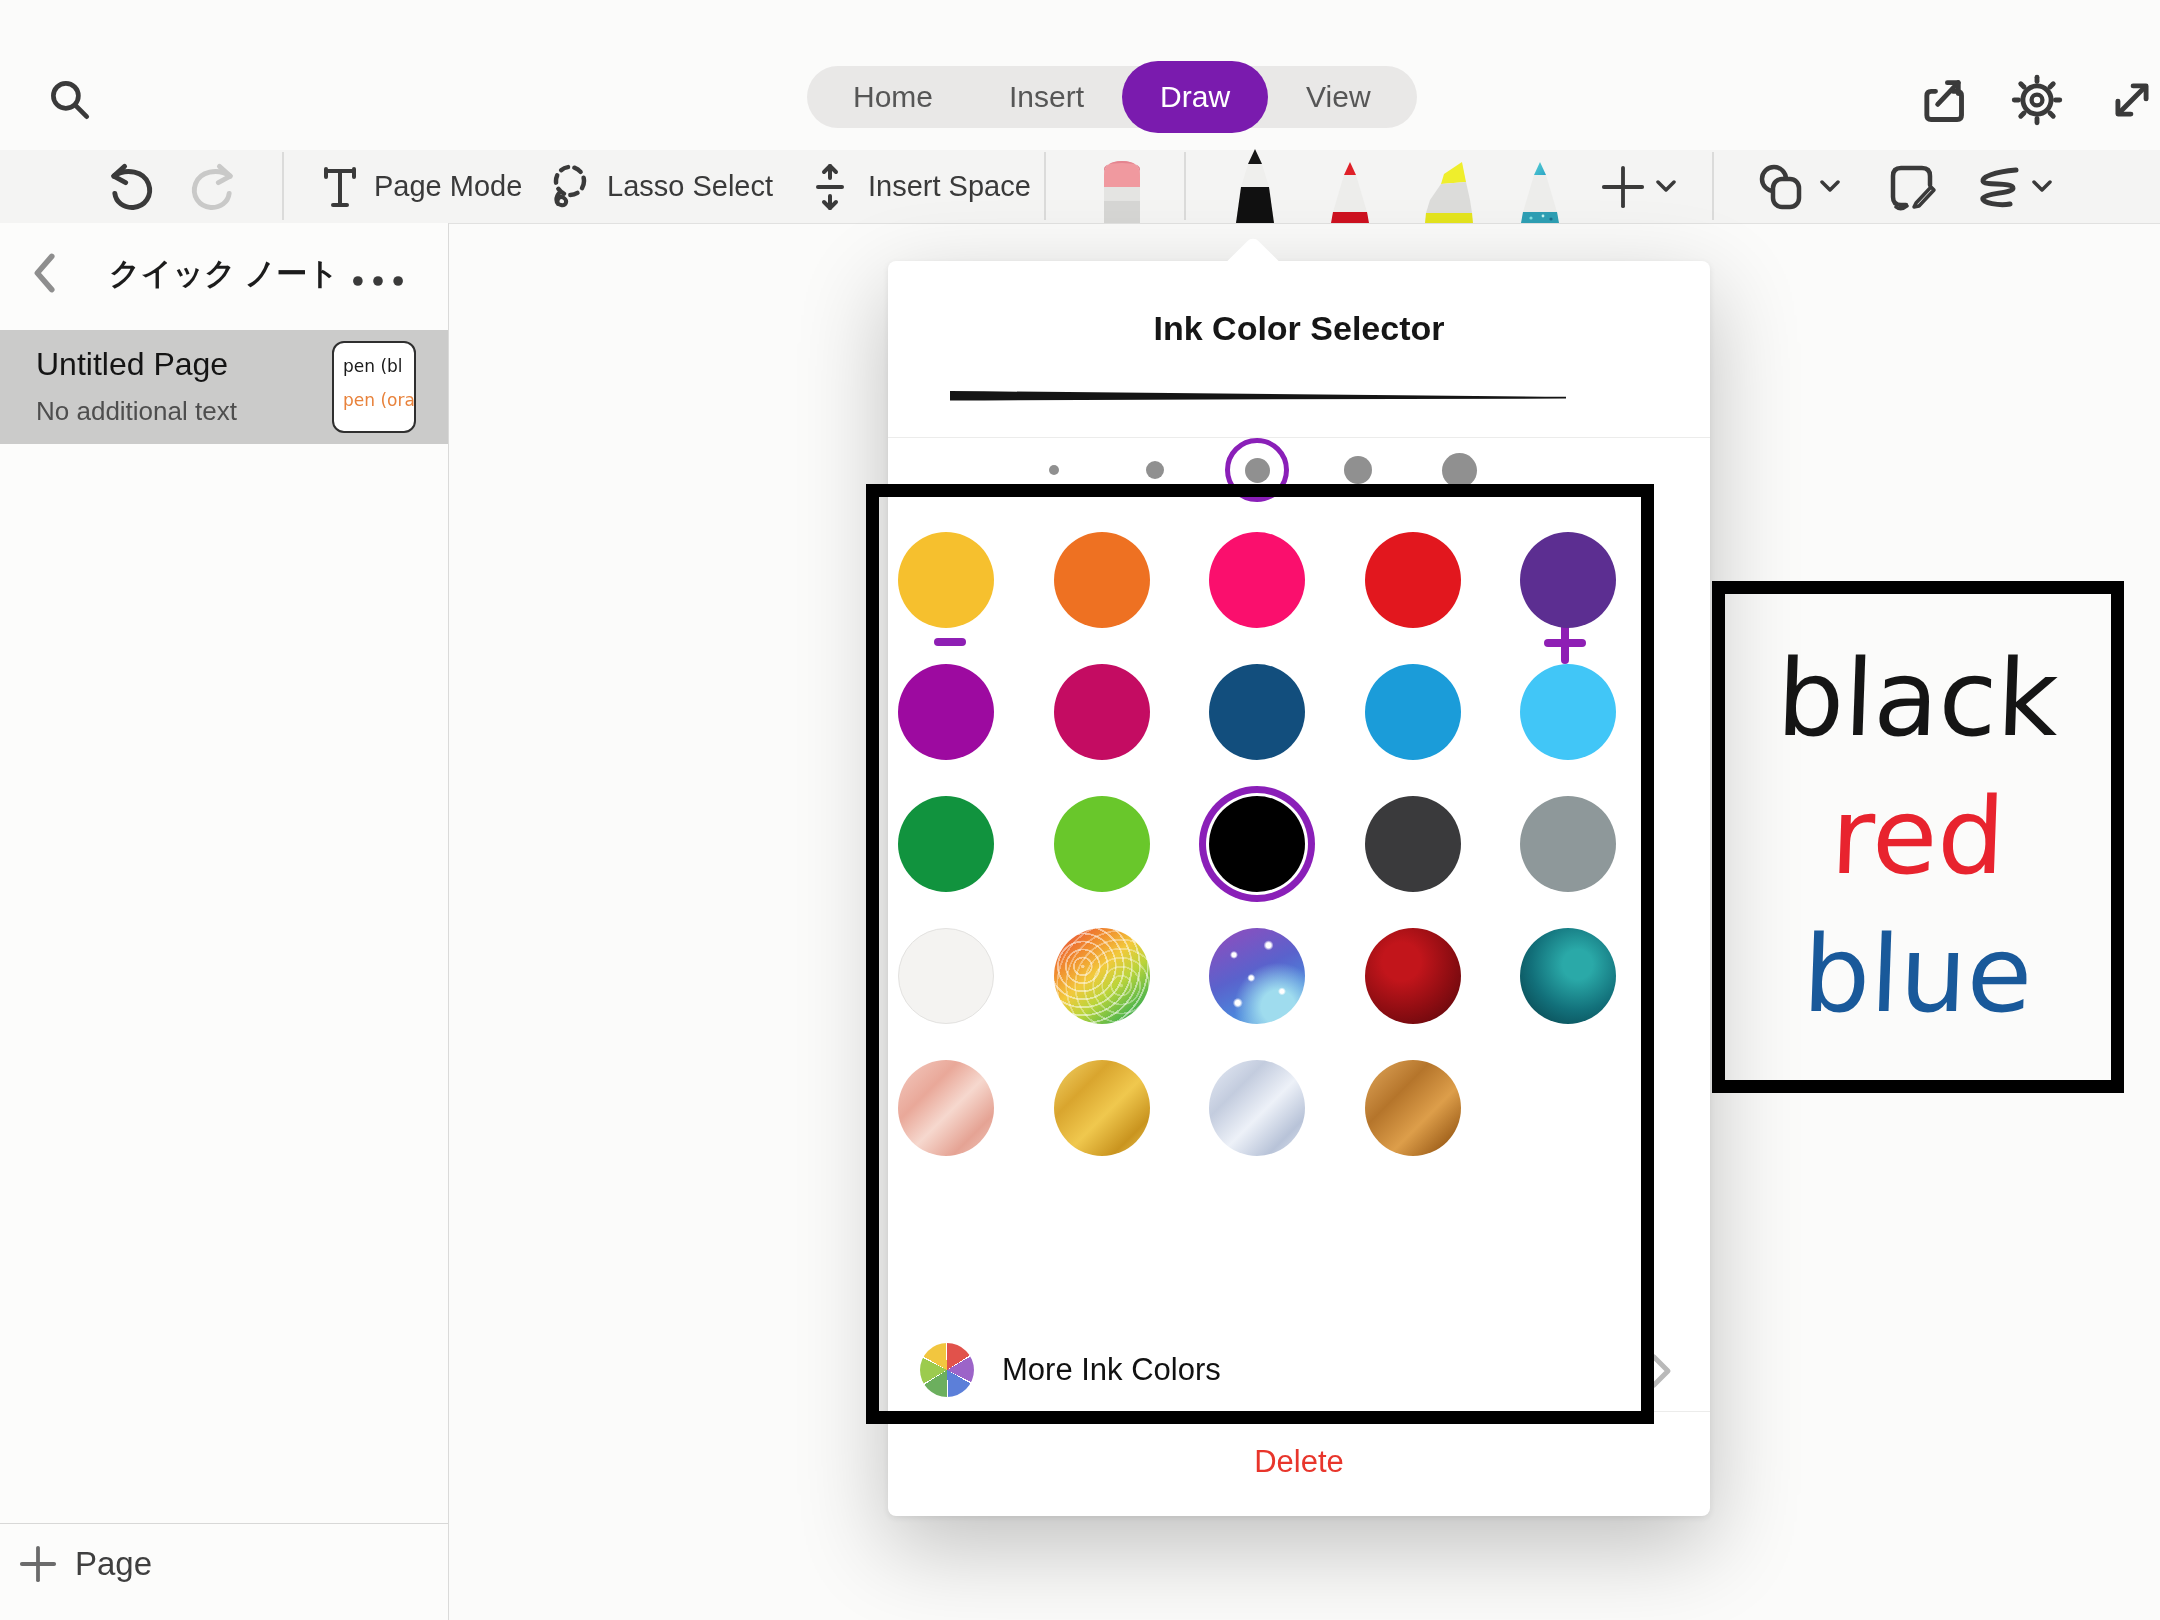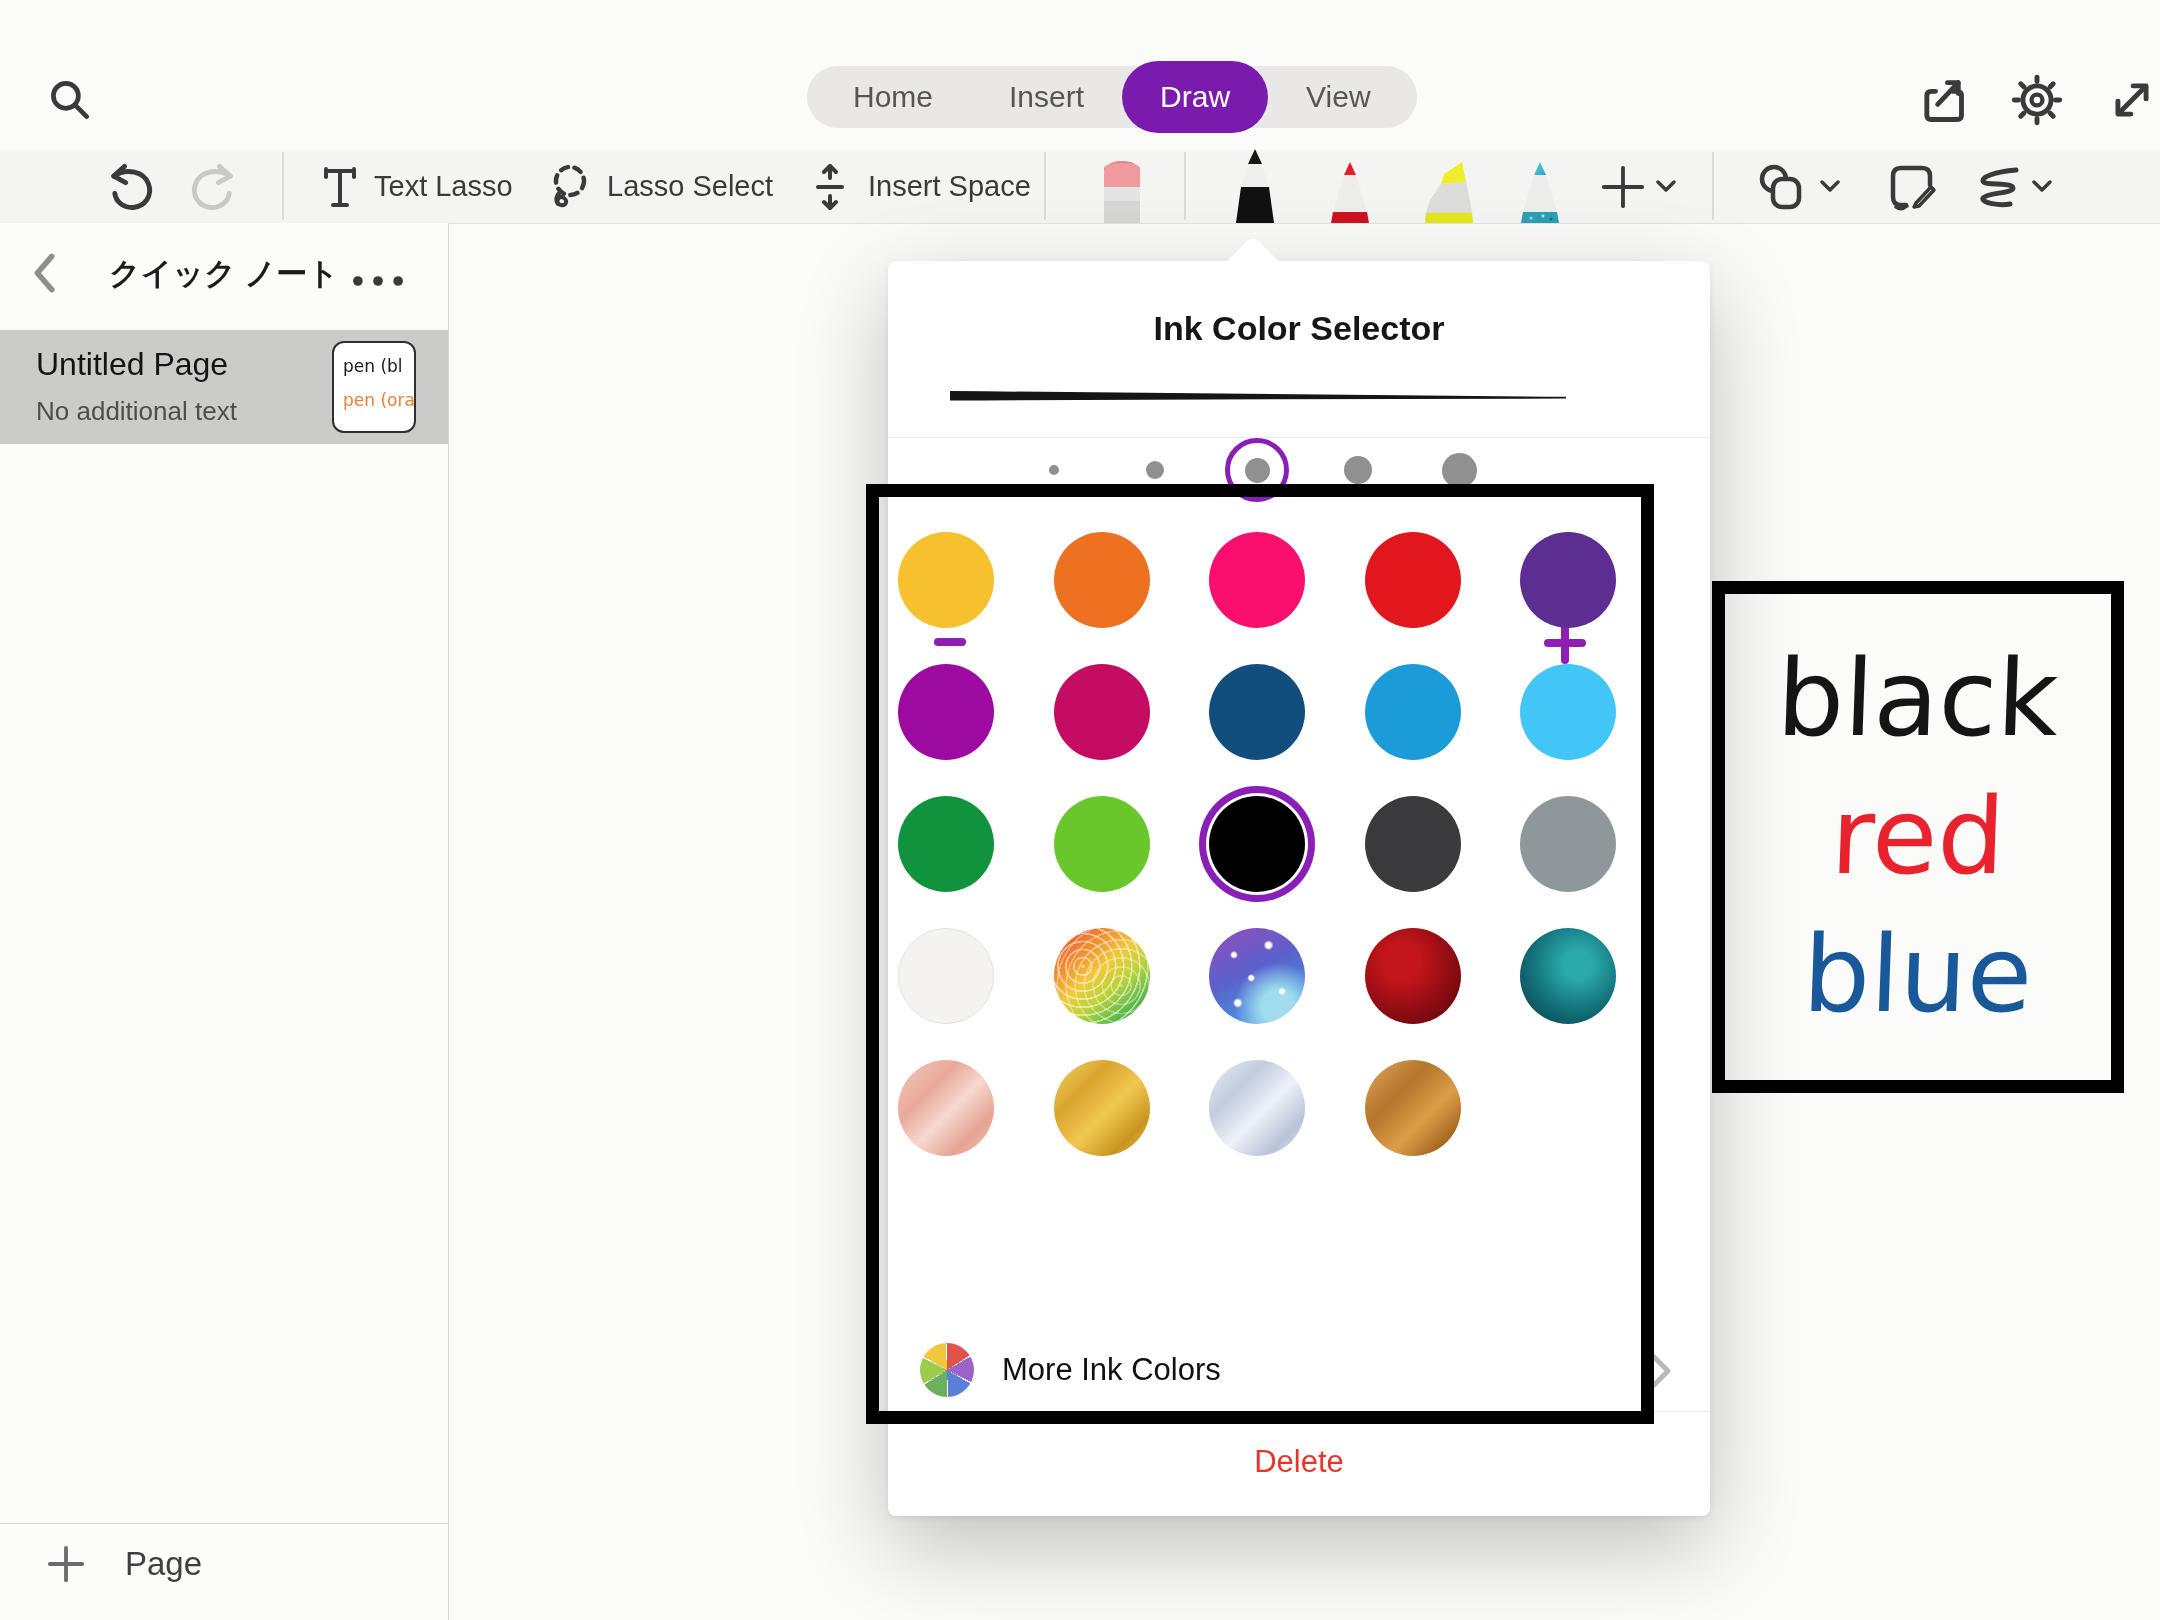--- a/index.html
+++ b/index.html
@@ -25,21 +25,21 @@
   
   .sidebar{position:absolute;left:0;top:223px;width:448px;height:1397px;background:#FCFCFB;border-right:1.5px solid #DADAD9;}
   .sb-title{position:absolute;left:0;top:30px;width:100%;text-align:center;font-size:31px;color:#1C1C1C;font-weight:bold;}
   .page-item{position:absolute;left:0;top:107px;width:100%;height:114px;background:#CBCBCA;cursor:pointer;}
   .page-title{position:absolute;left:36px;top:16px;font-size:32px;color:#141414;}
   .page-sub{position:absolute;left:36px;top:66px;font-size:26px;color:#4E4E4E;}
   .thumb{position:absolute;left:332px;top:11px;width:84px;height:92px;background:#fff;border:2.5px solid #2F2F2F;
          border-radius:12px;padding:6px 0 0 9px;box-sizing:border-box;overflow:hidden;}
   .thumb-line{font-size:17px;line-height:34px;white-space:nowrap;font-family:"DejaVu Sans",sans-serif;}
   .sb-bottom-div{position:absolute;left:0;top:1300px;width:100%;border-top:1.5px solid #D8D8D7;}
-  .add-page{position:absolute;left:47px;top:1322px;display:flex;align-items:center;gap:40px;cursor:pointer;}
+  .add-page{position:absolute;left:19px;top:1322px;display:flex;align-items:center;gap:18px;cursor:pointer;}
   .add-page span{font-size:33px;color:#3F3F3F;}
 
   
   .popup{position:absolute;left:888px;top:261px;width:822px;height:1255px;background:#fff;border-radius:8px;
          box-shadow:0 30px 90px rgba(0,0,0,.24),0 2px 6px rgba(0,0,0,.08);z-index:20;}
   .popup::before{content:"";position:absolute;left:342px;top:-16px;width:46px;height:46px;background:#fff;
                  transform:rotate(45deg);border-radius:8px;}
   .popup-title{position:absolute;left:0;top:48px;width:100%;text-align:center;font-size:34px;font-weight:600;color:#161616;}
   .stroke-preview{position:absolute;left:40px;top:118px;}
   .popup-div1{position:absolute;left:0;top:176px;width:100%;border-top:1.5px solid #ECECEB;}
@@ -169,21 +169,21 @@
   <div class="tool-group" style="left:320px;">
     <svg width="40" height="44" viewBox="0 0 40 44">
       <g stroke="#3A3A3A" stroke-width="4" stroke-linecap="round" fill="none">
         <line x1="6" y1="6" x2="34" y2="6"></line>
           <line x1="6" y1="4" x2="6" y2="12"></line>
           <line x1="34" y1="4" x2="34" y2="12"></line>
         <line x1="20" y1="6" x2="20" y2="40"></line>
           <line x1="13" y1="40" x2="27" y2="40"></line>
       </g>
     </svg>
-    <span class="tool-label">Text Lasso</span>
+    <span class="tool-label">Page Mode</span>
   </div>
 
   <div class="tool-group" style="left:806px;">
     <svg width="48" height="50" viewBox="0 0 48 50">
       <g fill="none" stroke="#3A3A3A" stroke-width="4" stroke-linecap="round" stroke-linejoin="round">
         <path d="M24 4 v12"></path>
           <path d="M18 10 L24 4 L30 10"></path>
         <path d="M12 25 h24"></path>
         <path d="M24 46 v-12"></path>
           <path d="M18 40 L24 46 L30 40"></path>

